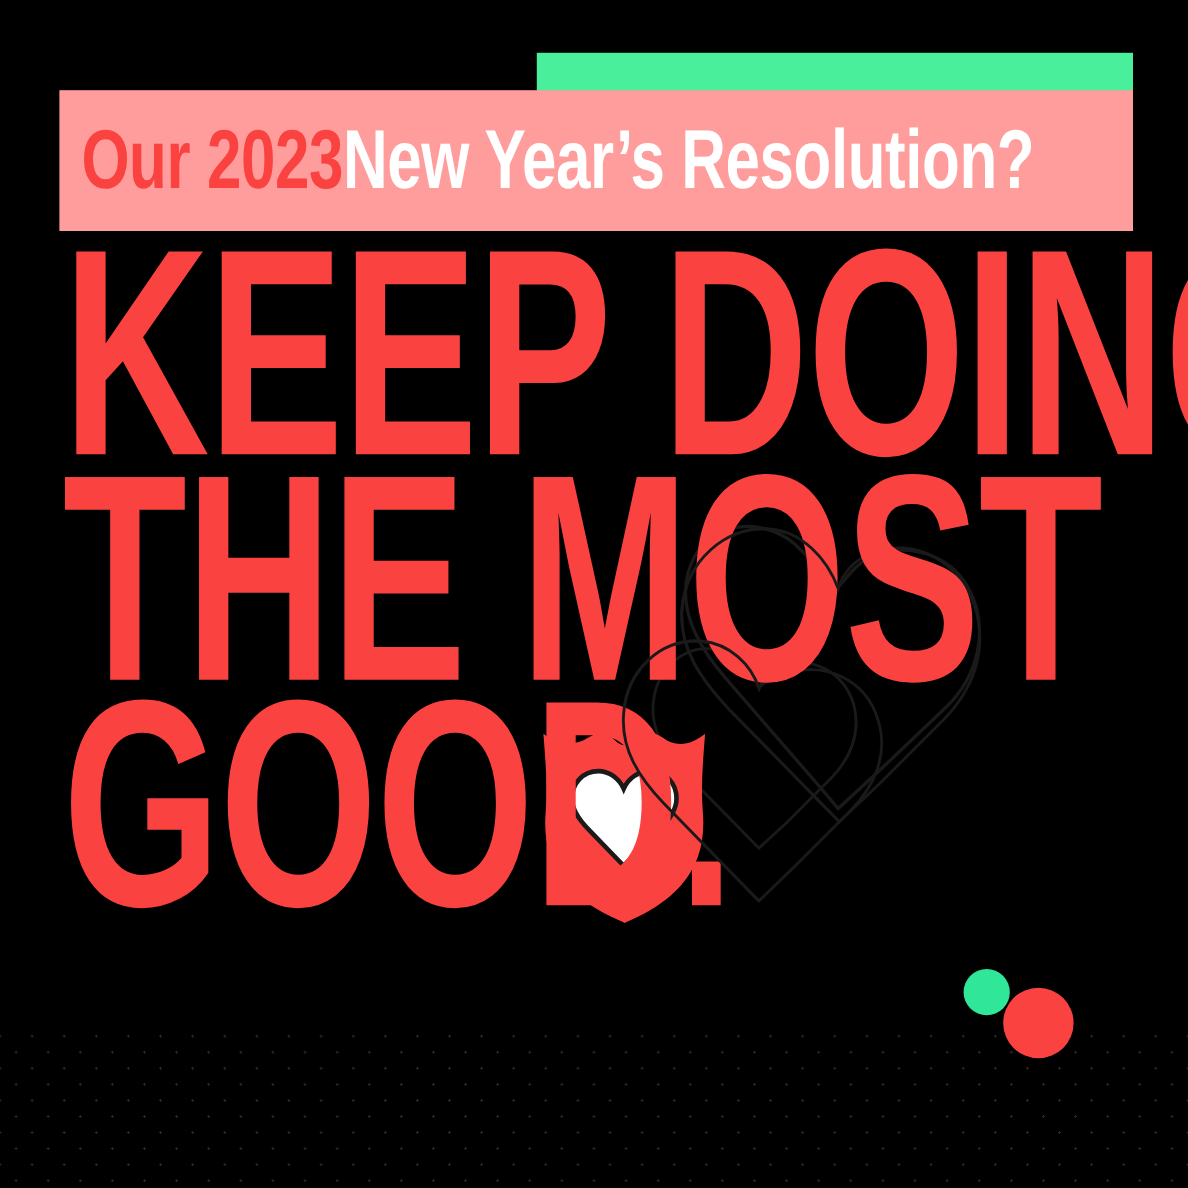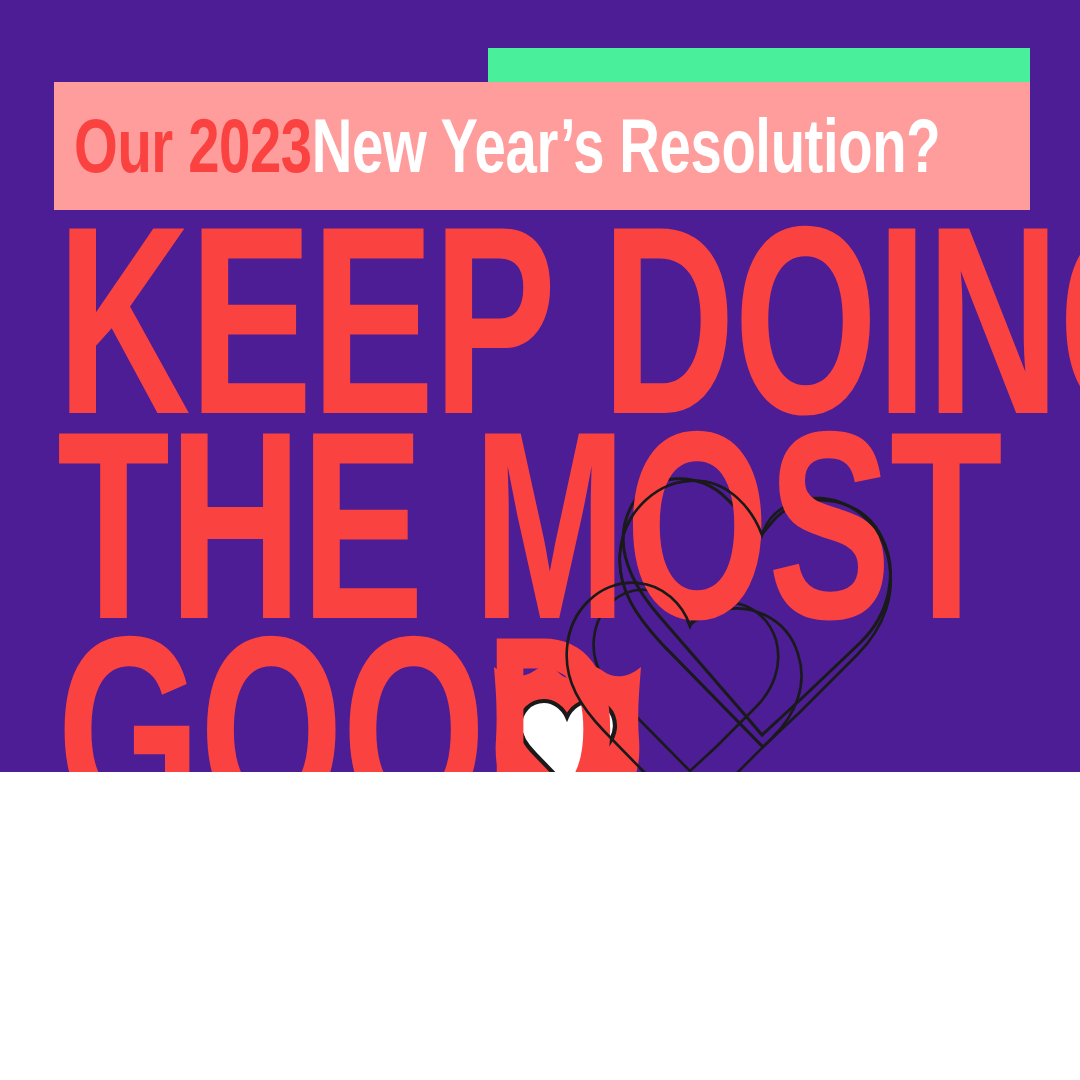--- a/index.html
+++ b/index.html
@@ -6,22 +6,22 @@
     margin: 0;
     padding: 0;
     background: #ffffff;
   }
   body {
     font-family: "Liberation Sans", sans-serif;
   }
   #canvas {
     position: relative;
     width: 1080px;
-    height: 772px;
-    background: #4c1d95;
+    height: 1080px;
+    background: #000000;
     overflow: hidden;
   }
 
   
   #dot-pattern {
     position: absolute;
     left: 0;
     top: 940px;
     width: 1080px;
     height: 140px;

